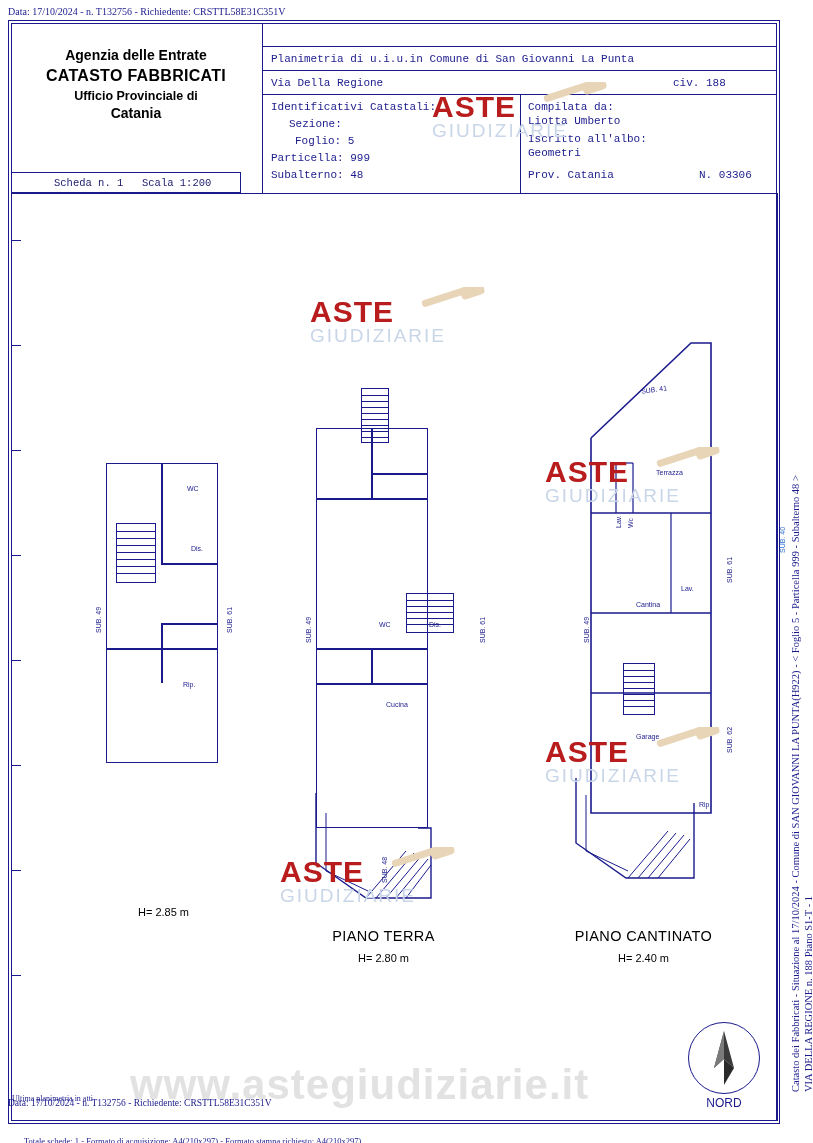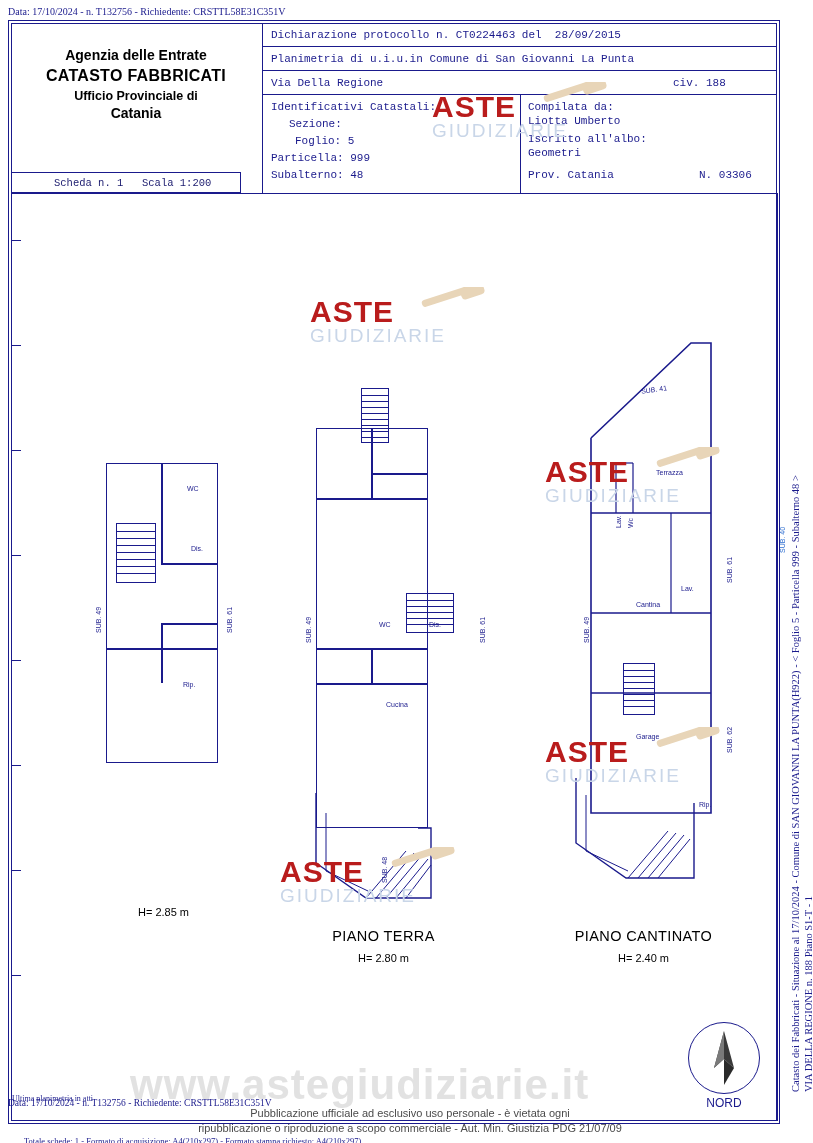--- a/index.html
+++ b/index.html
@@ -68,21 +68,20 @@
       <div class="l1">Agenzia delle Entrate</div>
       <div class="l2">CATASTO FABBRICATI</div>
       <div class="l3">Ufficio Provinciale di</div>
       <div class="l4">Catania</div>
     </div>
     <div class="hdr-right">
       <div class="line" style="top:23px;"></div>
       <div class="line" style="top:47px;"></div>
       <div class="line" style="top:71px;"></div>
       <div style="position:absolute;left:257px;top:71px;width:1px;height:99px;background:#1a1a8c;"></div>
-      <div class="hr-txt" style="left:8px;top:6px;">Dichiarazione protocollo n. CT0224463 del  28/09/2015</div>
       <div class="hr-txt" style="left:8px;top:30px;">Planimetria di u.i.u.in Comune di San Giovanni La Punta</div>
       <div class="hr-txt" style="left:8px;top:54px;">Via Della Regione</div>
       <div class="hr-txt" style="left:410px;top:54px;">civ. 188</div>
 
       <div class="hr-txt" style="left:8px;top:78px;">Identificativi Catastali:</div>
       <div class="hr-txt" style="left:26px;top:95px;">Sezione:</div>
       <div class="hr-txt" style="left:32px;top:112px;">Foglio: 5</div>
       <div class="hr-txt" style="left:8px;top:129px;">Particella: 999</div>
       <div class="hr-txt" style="left:8px;top:146px;">Subalterno: 48</div>
 
@@ -290,18 +289,14 @@
       <polygon points="35,8 45,45 35,36 25,45" fill="#3a3a3a"></polygon>
       <polygon points="35,8 35,36 25,45" fill="#7a7a7a"></polygon>
       <polygon points="35,36 45,45 35,62" fill="#2a2a2a"></polygon>
     </svg>
   </div>
   <div class="compass-lbl">NORD</div>
 
   <div class="ultima">Ultima planimetria in atti</div>
   <div class="footer" style="top:1098px;">Data: 17/10/2024 - n. T132756 - Richiedente: CRSTTL58E31C351V</div>
   <div class="footer" style="top:1136px;font-size:8.5px;padding-left:16px;">Totale schede: 1 - Formato di acquisizione: A4(210x297) - Formato stampa richiesto: A4(210x297)</div>
-  <div class="pubb">
-    <span>Pubblicazione ufficiale ad esclusivo uso personale - è vietata ogni</span><br>
-    <span>ripubblicazione o riproduzione a scopo commerciale - Aut. Min. Giustizia PDG 21/07/09</span>
-  </div>
 
 </div>
 
 </body></html>

